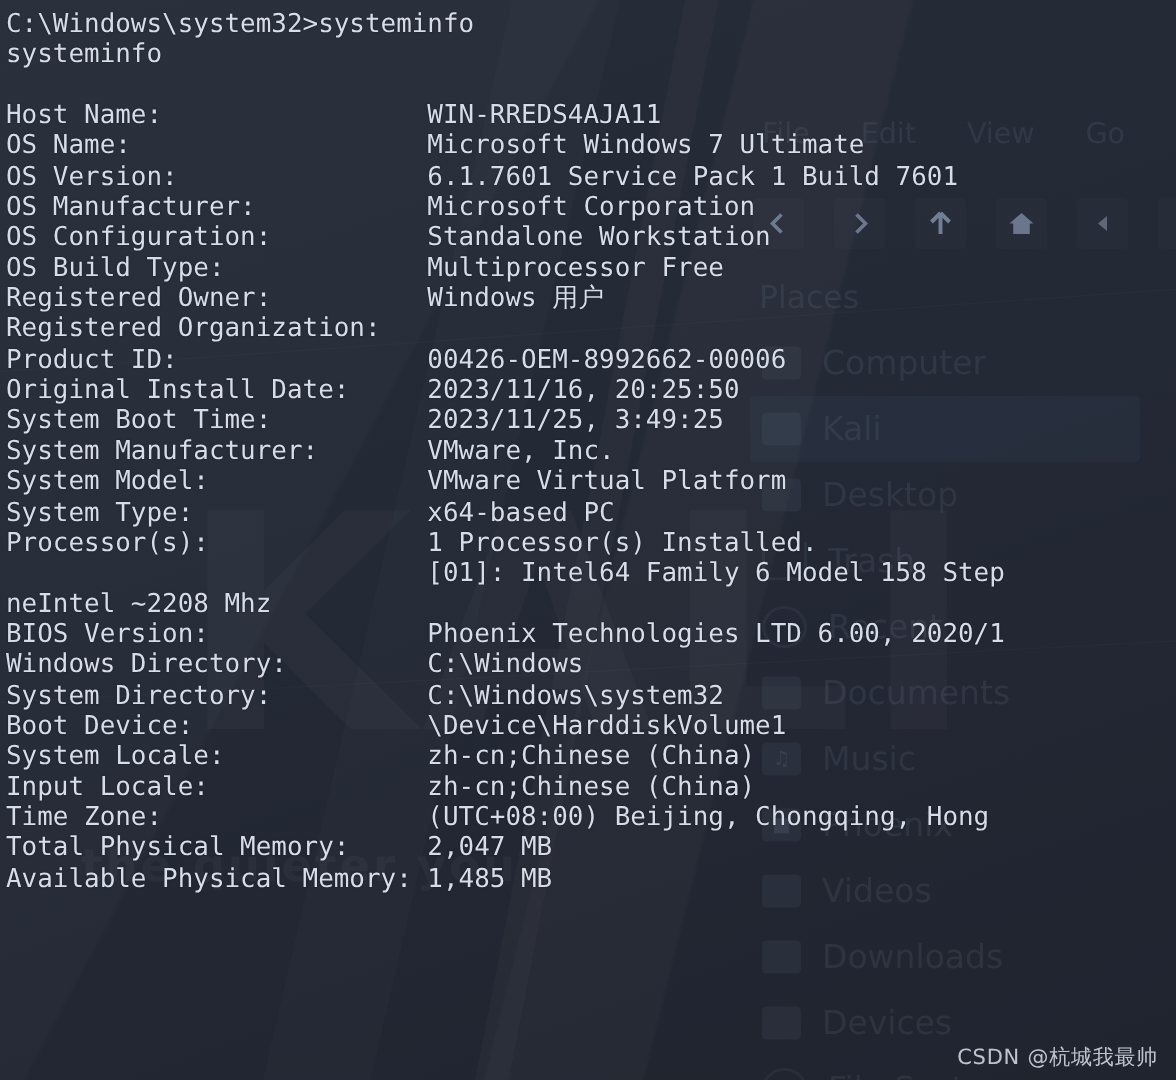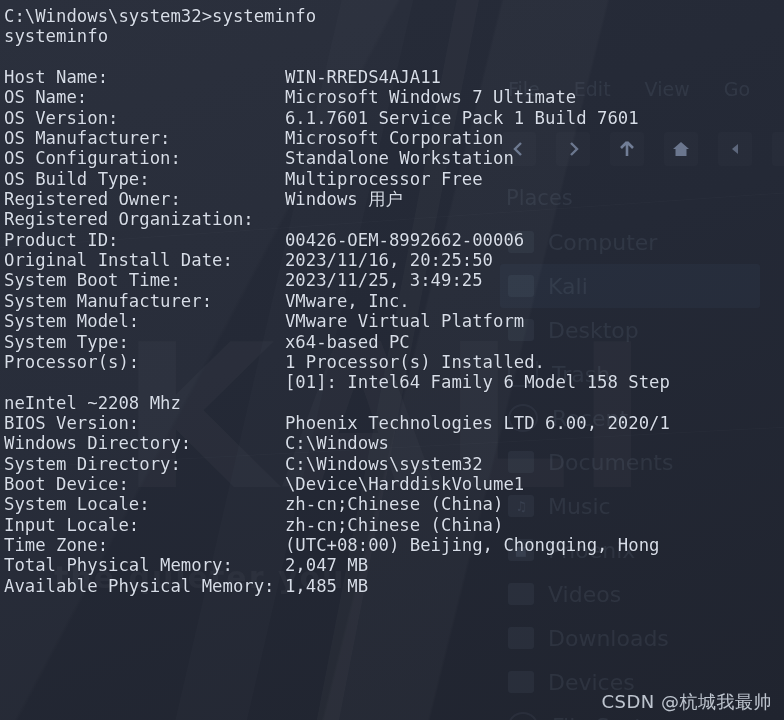--- a/index.html
+++ b/index.html
@@ -147,21 +147,21 @@
     text-shadow: 0 0 1px rgba(0,0,0,0.55);
   }
   .ln { height: 20.35px; display: block; }
 
   
   .csdn {
     position: absolute;
     right: 12px;
     bottom: 6px;
     font-family: "DejaVu Sans", "Liberation Sans", sans-serif;
-    font-size: 18px;
+    font-size: 14px;
     color: rgba(225,232,242,0.82);
     letter-spacing: 0.5px;
     user-select: none;
     white-space: nowrap;
   }
 </style>
 </head>
 <body>
 
 <div id="screen">

